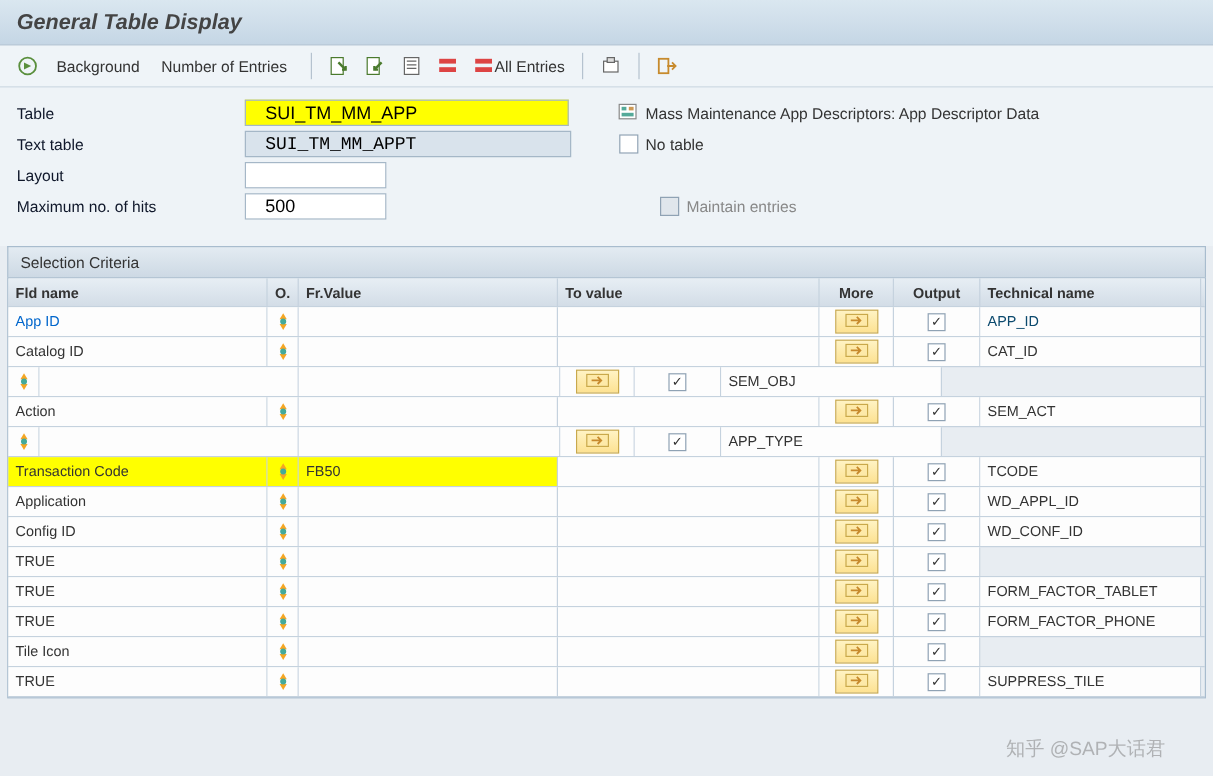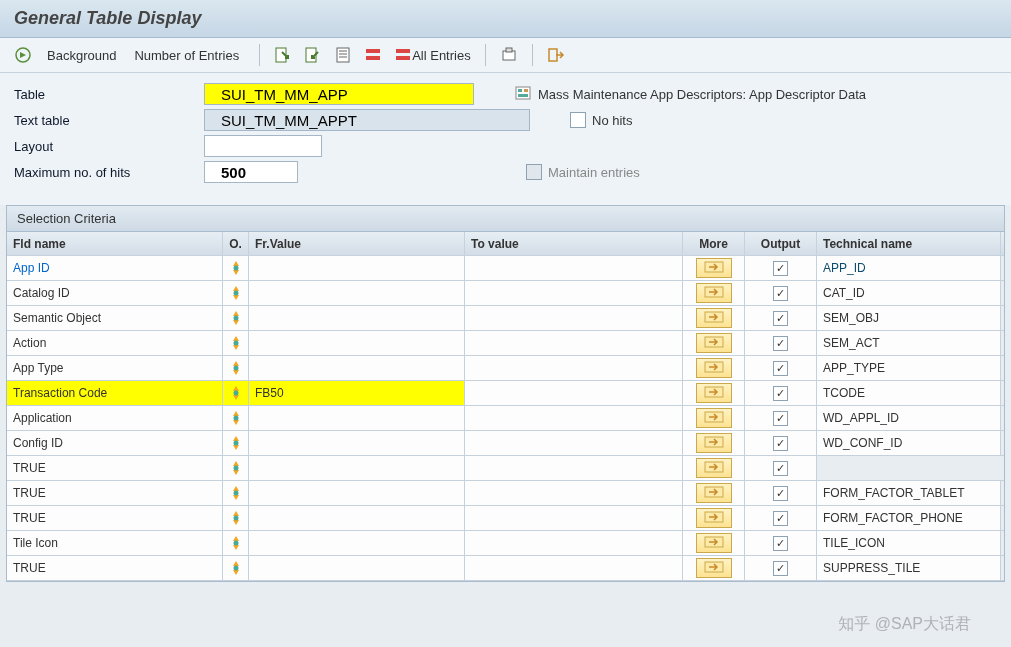--- a/index.html
+++ b/index.html
@@ -238,33 +238,33 @@
               <rect x="2" y="3" width="14" height="12" fill="#fff" stroke="#888"></rect>
               <rect x="4" y="5" width="4" height="3" fill="#5a9"></rect>
               <rect x="10" y="5" width="4" height="3" fill="#c95"></rect>
               <rect x="4" y="10" width="10" height="3" fill="#5a9"></rect>
             </svg></span>
       <span style="font-size:13px">Mass Maintenance App Descriptors: App Descriptor Data</span>
     </div>
   </div>
   <div class="form-row">
     <span class="form-label">Text table</span>
-    <input class="form-input readonly" style="width: 326px;" readonly="" value="SUI_TM_MM_APPT">
+    <input class="form-input readonly" style="width: 272px; font-family: Liberation Mono, monospace;" readonly="" value="SUI_TM_MM_APPT">
     <div class="right-info">
       <span class="checkbox-box"></span>
-      <span style="font-size:13px">No hits</span>
+      <span style="font-size:13px">No table</span>
     </div>
   </div>
   <div class="form-row">
     <span class="form-label">Layout</span>
     <input class="form-input" style="width: 118px;" value="">
   </div>
   <div class="form-row">
     <span class="form-label">Maximum no. of hits</span>
-    <input class="form-input" style="width: 94px; font-weight: bold;" value="500">
+    <input class="form-input" style="width: 118px;" value="500">
     <div class="right-info" style="margin-left:228px">
       <span class="checkbox-box disabled"></span>
       <span style="font-size:13px;color:#888">Maintain entries</span>
     </div>
   </div>
 </div>
 
 <div class="section-header">Selection Criteria</div>
 
 <div class="grid">
@@ -324,21 +324,20 @@
                   <path d="M5 6 L13 6 M10 3 L13 6 L10 9" fill="none" stroke="#c78a2d" stroke-width="1.5"></path>
                 </svg></span>
             </div>
           </div>
           <div class="grid-cell col-out">
             <div class="chk">✓</div>
           </div>
           <div class="grid-cell col-tech">CAT_ID</div>
         </div>
         <div class="grid-row">
-          <div class="grid-cell col-fld">Semantic Object</div>
           <div class="grid-cell col-op">
             <span class="op-icon">
               <svg width="18" height="18" viewBox="0 0 18 18">
                 <path d="M9 2 L12 7 L6 7 Z" fill="#f5a623"></path>
                 <path d="M9 16 L6 11 L12 11 Z" fill="#f5a623"></path>
                 <circle cx="9" cy="9" r="2.5" fill="#4a9"></circle>
               </svg>
             </span>
           </div>
           <div class="grid-cell col-fr"></div>
@@ -376,21 +375,20 @@
                   <path d="M5 6 L13 6 M10 3 L13 6 L10 9" fill="none" stroke="#c78a2d" stroke-width="1.5"></path>
                 </svg></span>
             </div>
           </div>
           <div class="grid-cell col-out">
             <div class="chk">✓</div>
           </div>
           <div class="grid-cell col-tech">SEM_ACT</div>
         </div>
         <div class="grid-row">
-          <div class="grid-cell col-fld">App Type</div>
           <div class="grid-cell col-op">
             <span class="op-icon">
               <svg width="18" height="18" viewBox="0 0 18 18">
                 <path d="M9 2 L12 7 L6 7 Z" fill="#f5a623"></path>
                 <path d="M9 16 L6 11 L12 11 Z" fill="#f5a623"></path>
                 <circle cx="9" cy="9" r="2.5" fill="#4a9"></circle>
               </svg>
             </span>
           </div>
           <div class="grid-cell col-fr"></div>
@@ -580,21 +578,20 @@
             <div class="more-btn">
               <span><svg width="20" height="12" viewBox="0 0 20 12">
                   <rect x="1" y="1" width="18" height="10" fill="#fde9a8" stroke="#c9a94b"></rect>
                   <path d="M5 6 L13 6 M10 3 L13 6 L10 9" fill="none" stroke="#c78a2d" stroke-width="1.5"></path>
                 </svg></span>
             </div>
           </div>
           <div class="grid-cell col-out">
             <div class="chk">✓</div>
           </div>
-          <div class="grid-cell col-tech">TILE_ICON</div>
         </div>
         <div class="grid-row">
           <div class="grid-cell col-fld">TRUE</div>
           <div class="grid-cell col-op">
             <span class="op-icon">
               <svg width="18" height="18" viewBox="0 0 18 18">
                 <path d="M9 2 L12 7 L6 7 Z" fill="#f5a623"></path>
                 <path d="M9 16 L6 11 L12 11 Z" fill="#f5a623"></path>
                 <circle cx="9" cy="9" r="2.5" fill="#4a9"></circle>
               </svg>

